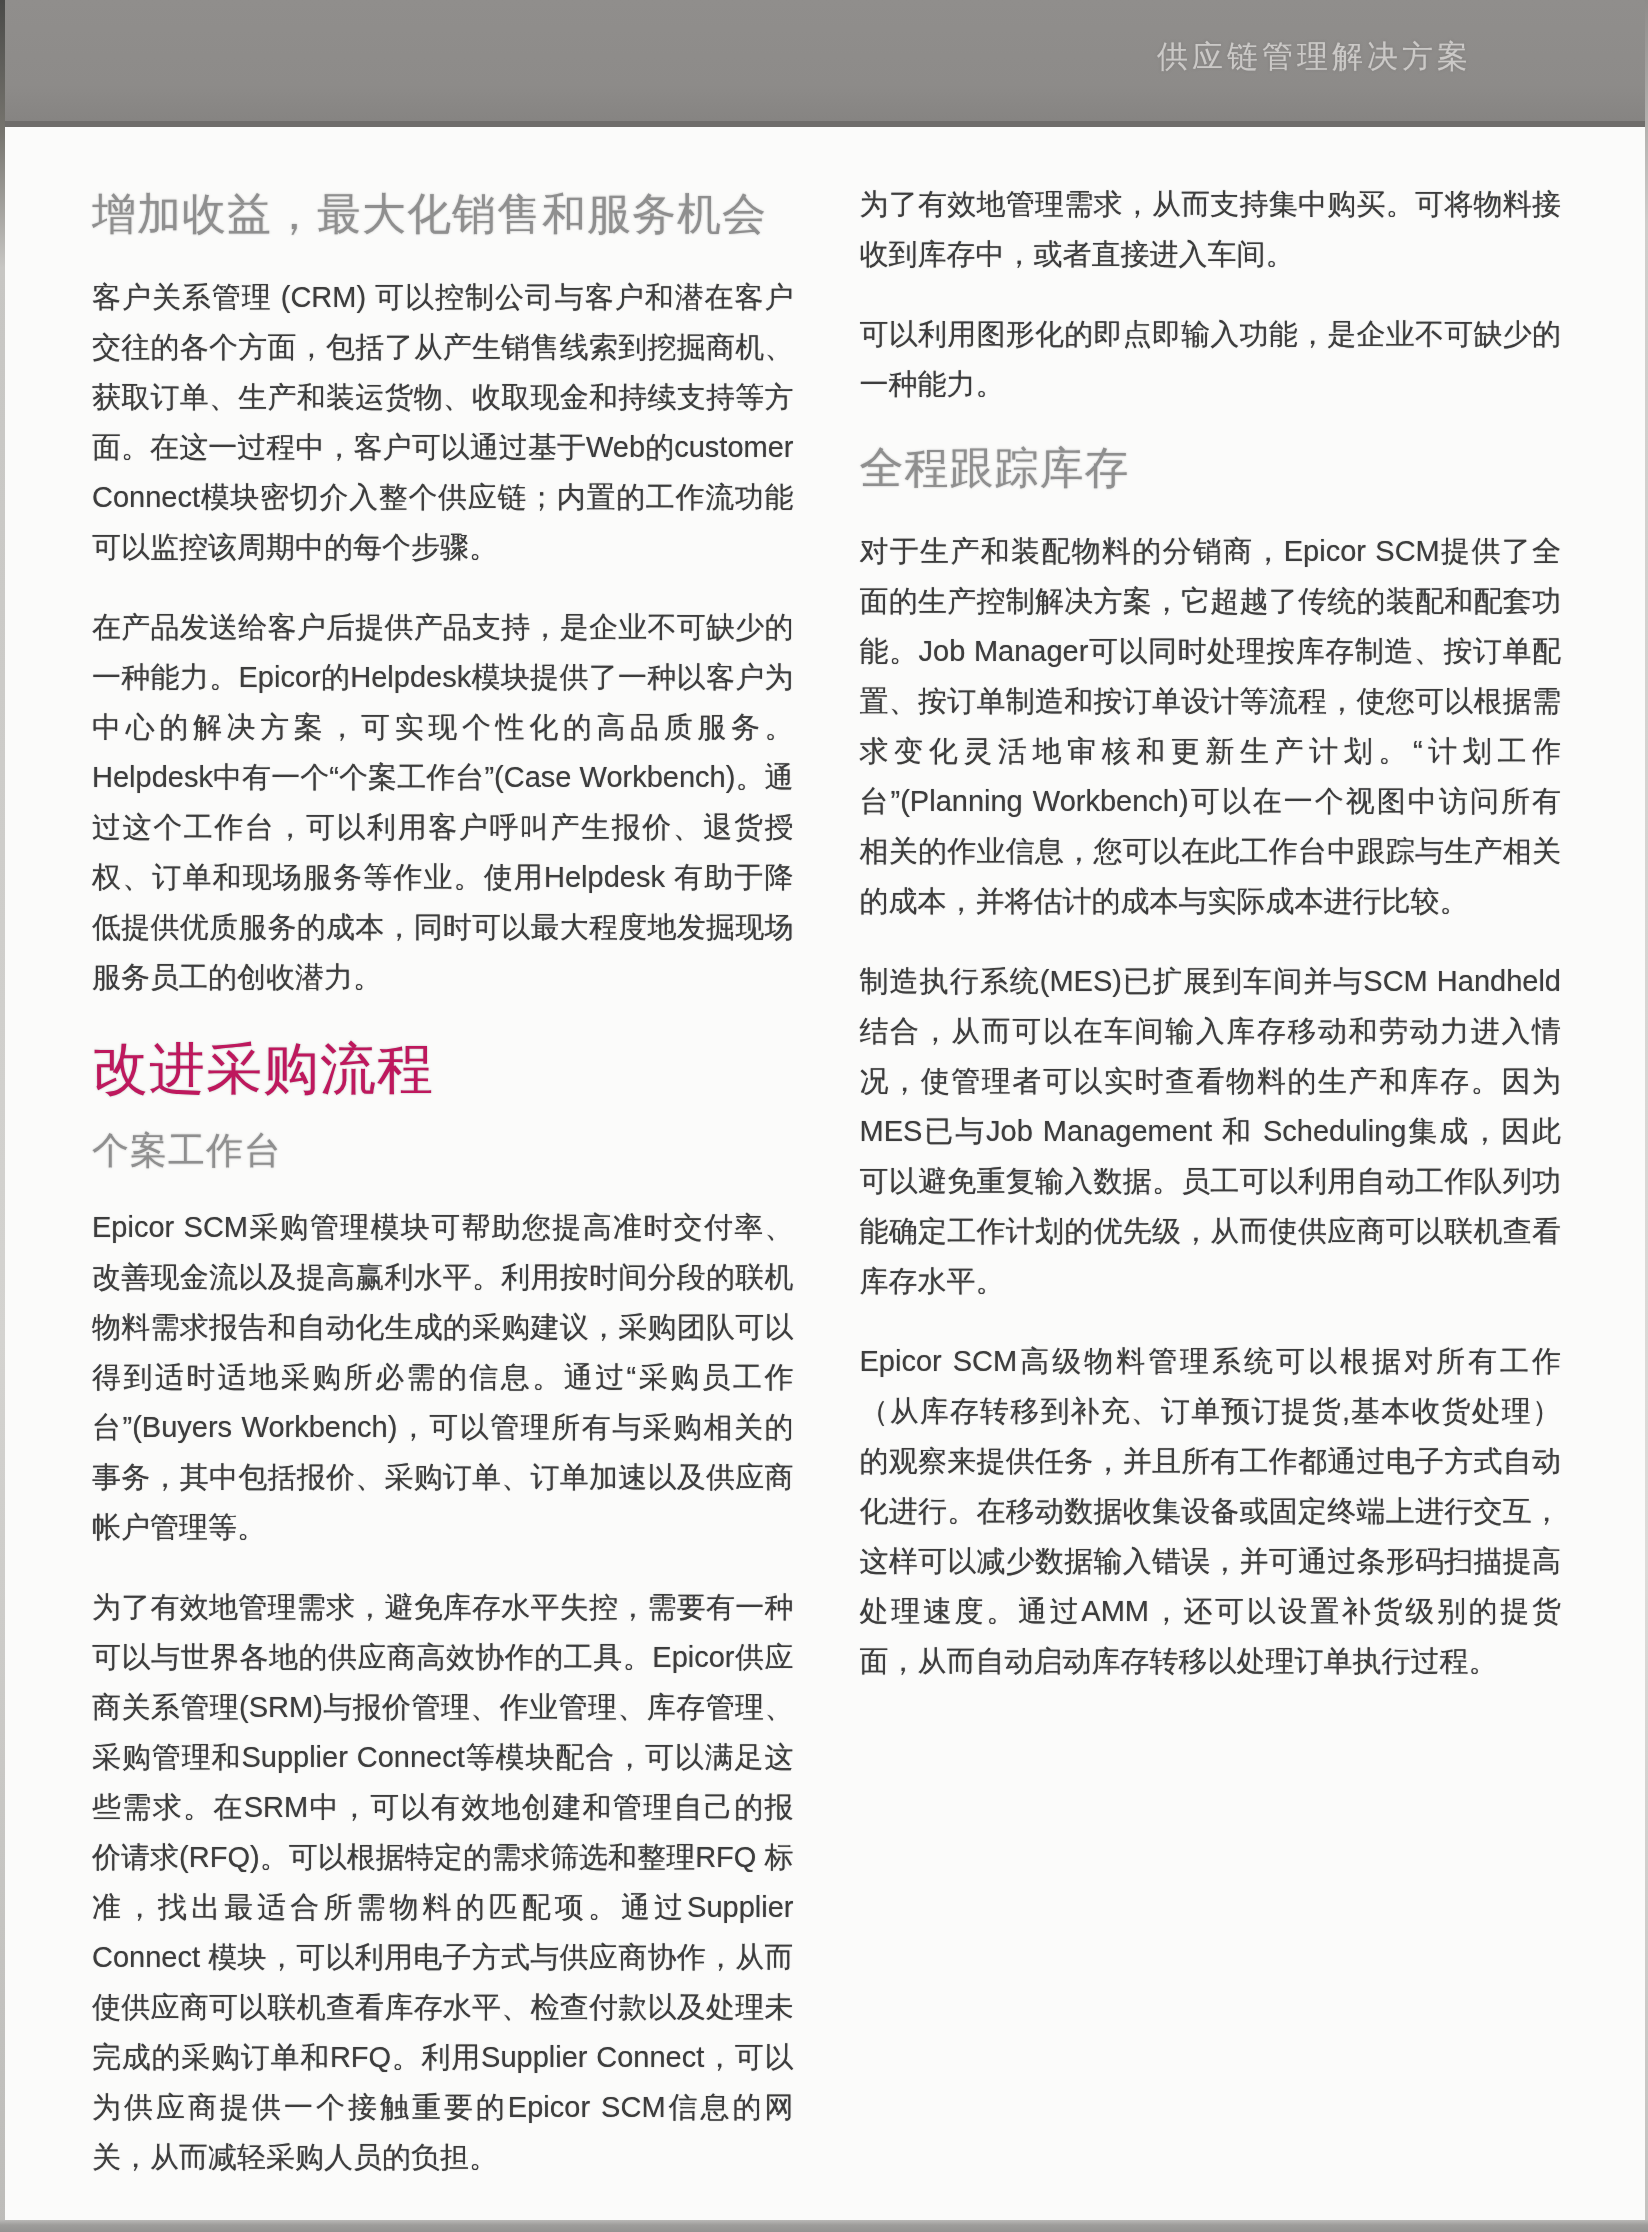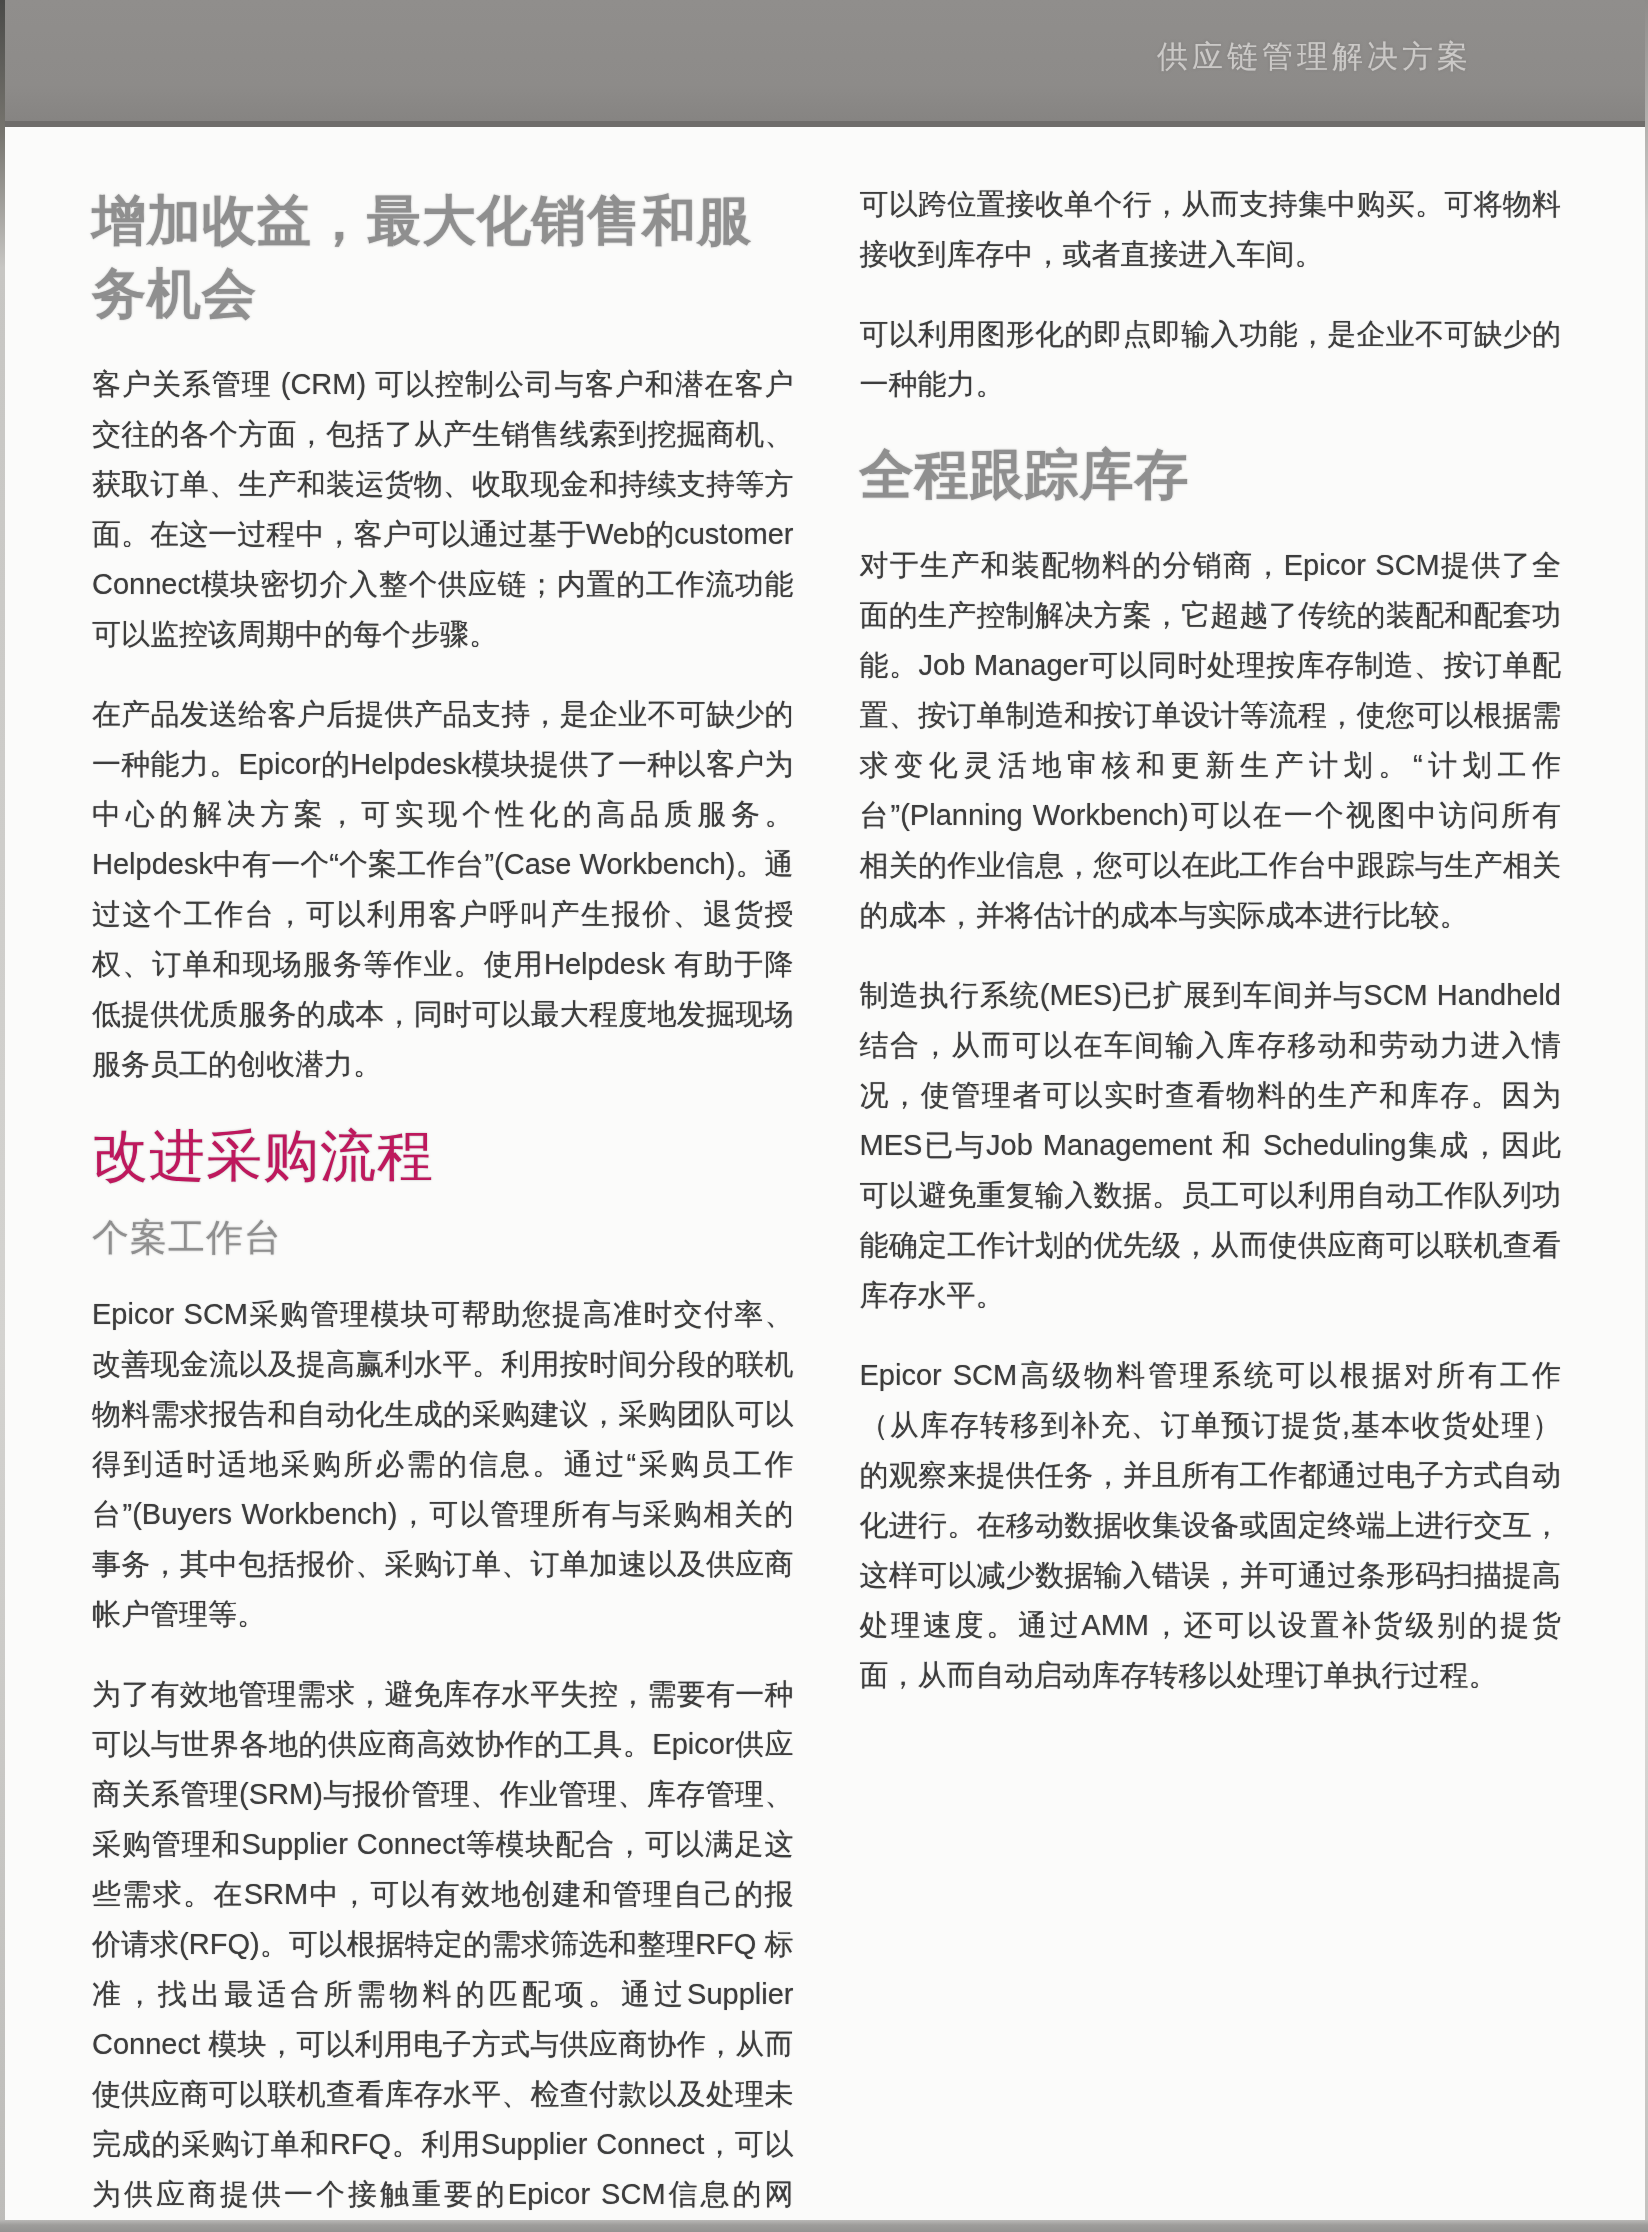--- a/index.html
+++ b/index.html
@@ -47,22 +47,22 @@
   p.body{
     font-size:29px;
     line-height:50px;
     text-align:justify;
     color:#3d3d3d;
     margin:0 0 30px 0;
     text-shadow:0 0 1px rgba(64,64,64,.65);
     filter:blur(0.2px);
   }
   h2.sec{
-    font-size:54px;
-    font-weight:700;
+    font-size:44px;
+    font-weight:400;
     color:#8f8f8f;
     letter-spacing:1px;
     margin:6px 0 28px 0;
     text-shadow:0 0 2px rgba(150,150,150,.7);
   }
   h1.big{
     font-size:56px;
     font-weight:400;
     color:#be185d;
     letter-spacing:1px;
@@ -103,21 +103,21 @@
       <h1 class="big">改进采购流程</h1>
 
       <h3 class="sub">个案工作台</h3>
       <p class="body">Epicor SCM采购管理模块可帮助您提高准时交付率、改善现金流以及提高赢利水平。利用按时间分段的联机物料需求报告和自动化生成的采购建议，采购团队可以得到适时适地采购所必需的信息。通过“采购员工作台”(Buyers Workbench)，可以管理所有与采购相关的事务，其中包括报价、采购订单、订单加速以及供应商帐户管理等。</p>
 
       <p class="body">为了有效地管理需求，避免库存水平失控，需要有一种可以与世界各地的供应商高效协作的工具。Epicor供应商关系管理(SRM)与报价管理、作业管理、库存管理、采购管理和Supplier Connect等模块配合，可以满足这些需求。在SRM中，可以有效地创建和管理自己的报价请求(RFQ)。可以根据特定的需求筛选和整理RFQ 标准，找出最适合所需物料的匹配项。通过Supplier Connect 模块，可以利用电子方式与供应商协作，从而使供应商可以联机查看库存水平、检查付款以及处理未完成的采购订单和RFQ。利用Supplier Connect，可以为供应商提供一个接触重要的Epicor SCM信息的网关，从而减轻采购人员的负担。</p>
 
     </div>
 
     <div class="col">
-      <p class="body right-first">可以跨位置接收单个行，从而支持集中购买。可将物料接收到库存中，或者直接进入车间。</p>
+      <p class="body right-first">为了有效地管理需求，从而支持集中购买。可将物料接收到库存中，或者直接进入车间。</p>
       <p class="body">可以利用图形化的即点即输入功能，是企业不可缺少的一种能力。</p>
 
       <h2 class="sec">全程跟踪库存</h2>
       <p class="body">对于生产和装配物料的分销商，Epicor SCM提供了全面的生产控制解决方案，它超越了传统的装配和配套功能。Job Manager可以同时处理按库存制造、按订单配置、按订单制造和按订单设计等流程，使您可以根据需求变化灵活地审核和更新生产计划。“计划工作台”(Planning Workbench)可以在一个视图中访问所有相关的作业信息，您可以在此工作台中跟踪与生产相关的成本，并将估计的成本与实际成本进行比较。</p>
       <p class="body">制造执行系统(MES)已扩展到车间并与SCM Handheld结合，从而可以在车间输入库存移动和劳动力进入情况，使管理者可以实时查看物料的生产和库存。因为MES已与Job Management 和 Scheduling集成，因此可以避免重复输入数据。员工可以利用自动工作队列功能确定工作计划的优先级，从而使供应商可以联机查看库存水平。</p>
       <p class="body">Epicor SCM高级物料管理系统可以根据对所有工作（从库存转移到补充、订单预订提货,基本收货处理）的观察来提供任务，并且所有工作都通过电子方式自动化进行。在移动数据收集设备或固定终端上进行交互，这样可以减少数据输入错误，并可通过条形码扫描提高处理速度。通过AMM，还可以设置补货级别的提货面，从而自动启动库存转移以处理订单执行过程。</p>
     </div>
 
   </div>
 

